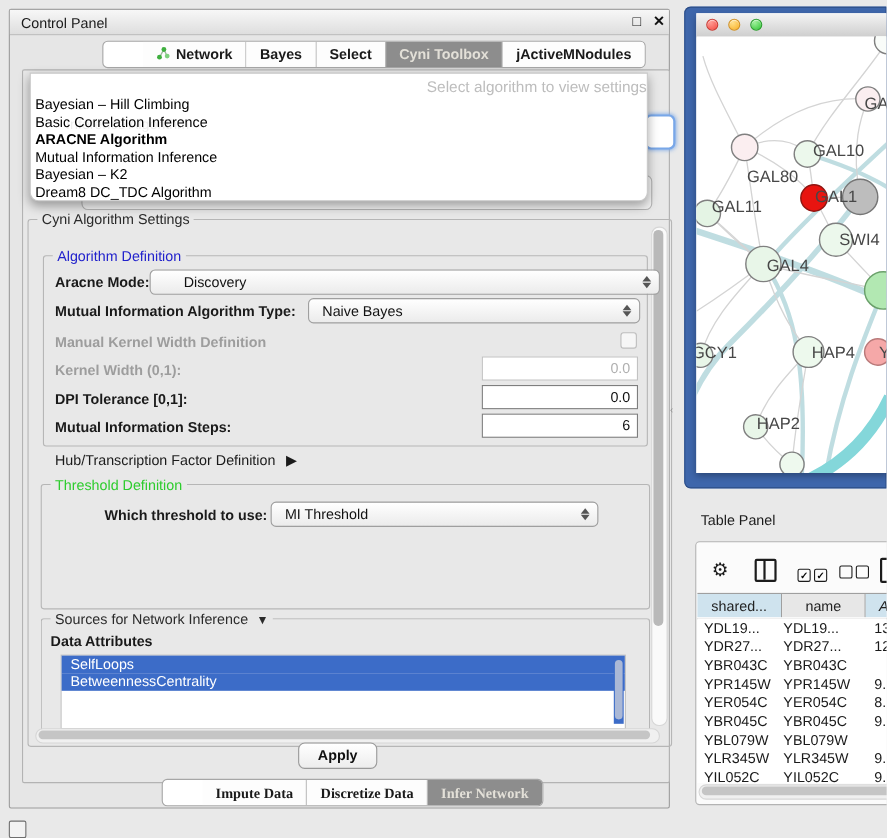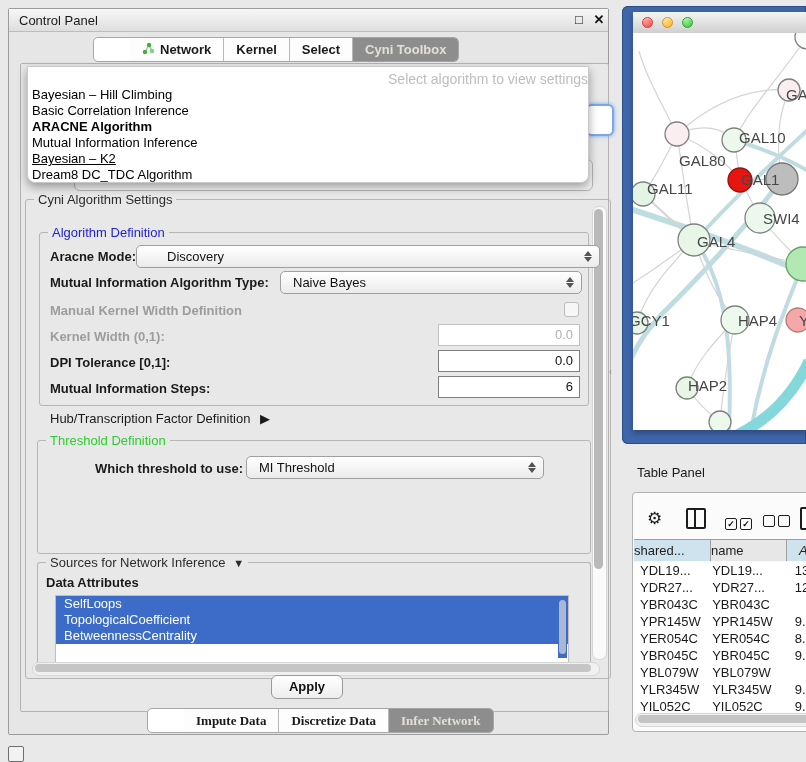--- a/index.html
+++ b/index.html
@@ -67,21 +67,21 @@
             border-bottom:1px solid #9c9c9c;}
   .light{top:5px;width:11px;height:11px;border-radius:50%;box-shadow:inset 0 1px 1px rgba(255,255,255,.6);}
   .netlabel{font-size:15px;color:#474747;white-space:nowrap;}
   
   .tp-title{font-size:13px;color:#1a1a1a;}
   .tpanel{left:632px;top:492px;width:190px;height:238px;background:#fbfbfb;
           border:1px solid #b3b3b3;border-radius:4px;}
   .ticon{color:#1a1a1a;}
   .cbx{display:inline-block;width:10px;height:10px;border:1.5px solid #1c1c1c;border-radius:2px;
        font-size:9px;line-height:10px;text-align:center;font-weight:bold;}
-  .th{font-size:13px;color:#222;text-align:left;line-height:21px;height:21px;
+  .th{font-size:13px;color:#222;text-align:center;line-height:21px;height:21px;
       border-right:1px solid #9f9f9f;box-sizing:border-box;}
   .trow{display:flex;height:17px;line-height:17px;font-size:13px;color:#1a1a1a;}
   .tc1{width:66px;padding-left:6px;}
   .tc2{width:76px;padding-left:10px;}
   .tc3{width:30px;padding-left:11px;}
 </style>
 </head>
 <body>
 
 <div class="abs cpanel">
@@ -97,43 +97,46 @@
             <line x1="3" y1="10" x2="7" y2="3" stroke="#9ab89a" stroke-width="1.2"></line>
             <line x1="7" y1="3" x2="10" y2="9" stroke="#9ab89a" stroke-width="1.2"></line>
             <circle cx="3" cy="10" r="2.2" fill="#3faf3f"></circle>
             <circle cx="7" cy="3" r="2.2" fill="#3faf3f"></circle>
             <circle cx="10" cy="9" r="2.2" fill="#7fd07f"></circle>
           </svg>
       </span>
       <span>Network</span>
     </div>
     <div class="seg">
-        <span>Kernel</span>
+        <span>Bayes</span>
       </div>
     <div class="seg">
         <span>Select</span>
       </div>
     <div class="seg sel">
         <span>Cyni Toolbox</span>
+      </div>
+    <div class="seg">
+        <span>jActiveMNodules</span>
       </div>
   </div>
 
   <div class="abs content"></div>
 
   <div class="abs ghostcombo">galFiltered.sif default node</div>
   <div class="abs focusfrag"></div>
 
   <div class="abs popup">
     <div class="abs popup-head">Select algorithm to view settings</div>
     <div class="abs ghosttext" style="left:32px;top:38px;">Inference Algorithm</div>
     <div class="abs popup-item" style="top:20px;">Bayesian – Hill Climbing</div>
     <div class="abs popup-item" style="top:36px;">Basic Correlation Inference</div>
     <div class="abs popup-item b" style="top:52px;">ARACNE Algorithm</div>
     <div class="abs popup-item" style="top:68px;">Mutual Information Inference</div>
-    <div class="abs popup-item" style="top:84px;text-decoration:underline;">Bayesian – K2</div>
+    <div class="abs popup-item" style="top:84px;">Bayesian – K2</div>
     <div class="abs popup-item" style="top:100px;">Dream8 DC_TDC Algorithm</div>
   </div>
 
   <div class="abs gbox" style="left:16px;top:190px;width:584px;height:478px;">
     <span class="gtitle">Cyni Algorithm Settings</span>
 
     <div class="abs vscroll" style="right:3px;top:6px;height:452px;">
       <div class="vthumb" style="top:2px;height:360px;"></div>
     </div>
 
@@ -185,21 +188,20 @@
     </div>
 
     <div class="abs gbox" style="left:11px;top:362px;width:552px;height:100px;border-bottom:none;border-radius:3px 3px 0 0;">
       <span class="gtitle">
         <span>Sources for Network Inference</span>
         <span style="margin-left:4px;font-size:11px;">▼</span>
       </span>
       <div class="abs lbl b" style="left:8px;top:12px;">Data Attributes</div>
       <div class="abs attrlist" style="left:17px;top:32px;width:512px;height:66px;">
         <div class="attritem">SelfLoops</div>
-        <div class="attritem">TopologicalCoefficient</div>
         <div class="attritem">BetweennessCentrality</div>
         <div class="abs" style="right:1px;top:2px;width:9px;height:60px;background:#3c6cc8;">
           <div style="width:7px;height:54px;margin:2px auto;background:#aab8d6;border-radius:4px;"></div>
         </div>
       </div>
     </div>
 
     <div class="abs hscroll" style="left:6px;top:462px;width:566px;">
       <div class="hthumb" style="left:2px;width:556px;"></div>
     </div>

